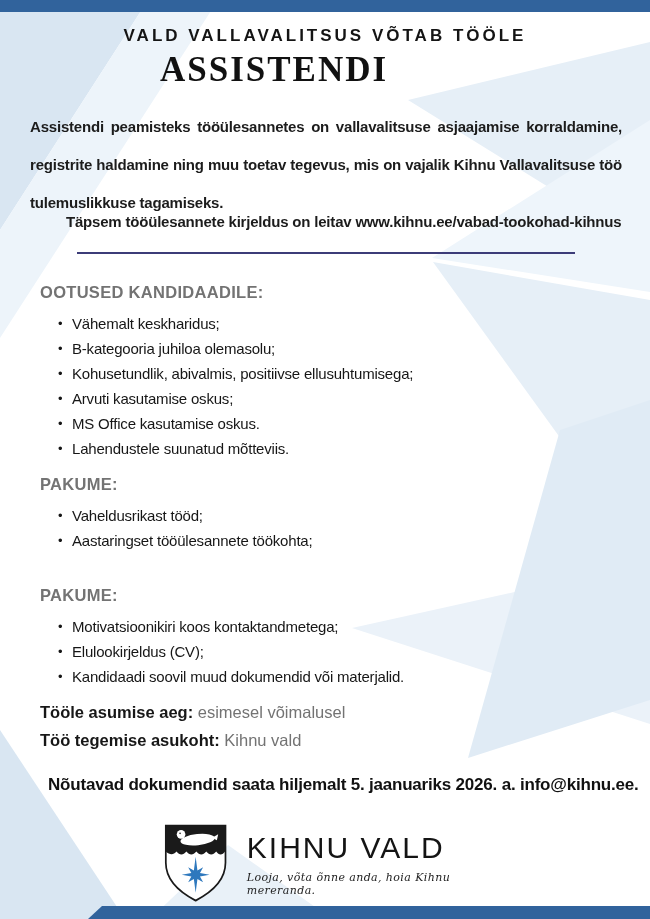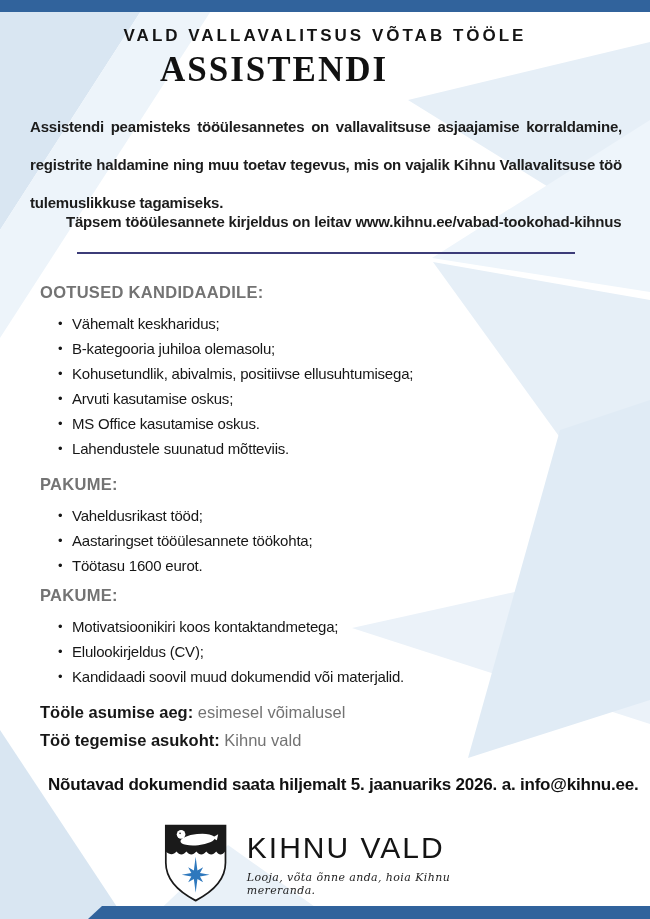--- a/index.html
+++ b/index.html
@@ -94,21 +94,20 @@
       <li>MS Office kasutamise oskus.</li>
       <li>Lahendustele suunatud mõtteviis.</li>
     </ul>
   </div>
 
   <div class="section sec2">
     <div class="sec-head">PAKUME:</div>
     <ul class="blist">
       <li>Vaheldusrikast tööd;</li>
       <li>Aastaringset tööülesannete töökohta;</li>
-      <li>Töötasu 1600 eurot.</li>
     </ul>
   </div>
 
   <div class="section sec3">
     <div class="sec-head">PAKUME:</div>
     <ul class="blist">
       <li>Motivatsioonikiri koos kontaktandmetega;</li>
       <li>Elulookirjeldus (CV);</li>
       <li>Kandidaadi soovil muud dokumendid või materjalid.</li>
     </ul>

